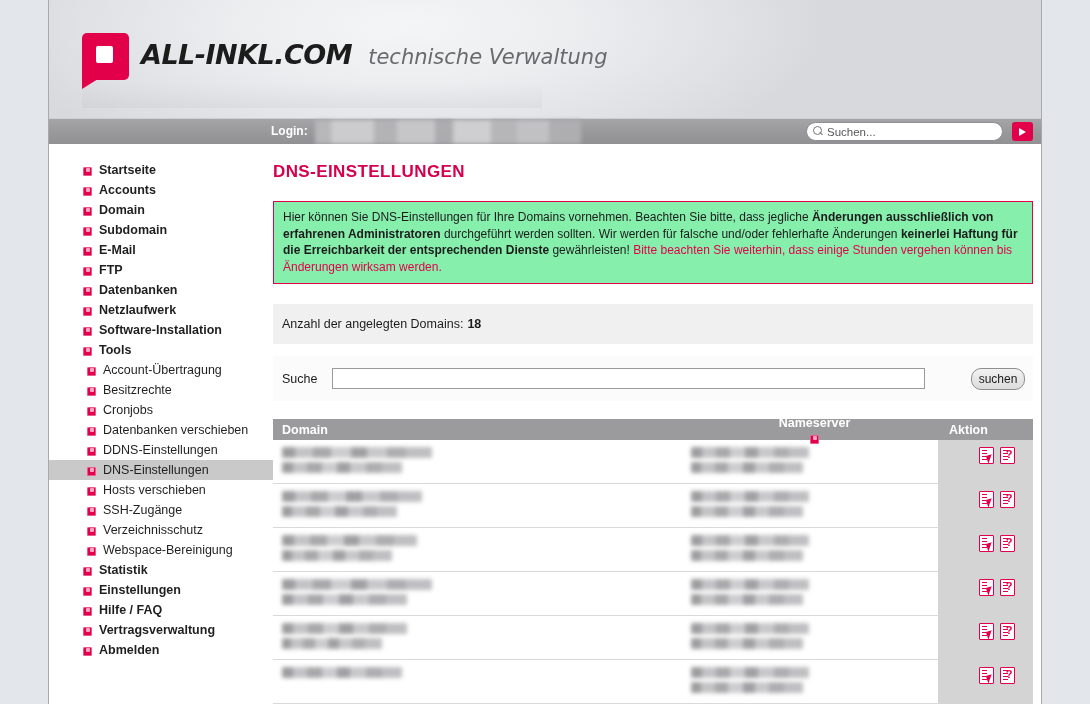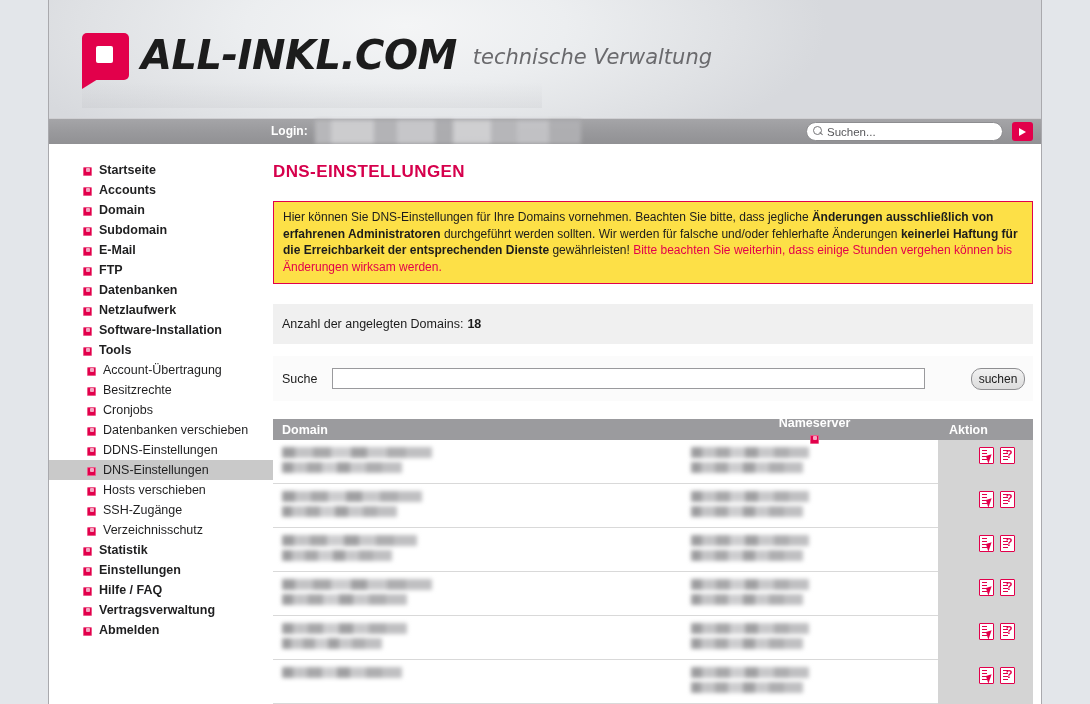--- a/index.html
+++ b/index.html
@@ -52,21 +52,21 @@
   .logo-mark::after {
     content: "";
     position: absolute; left: 0; bottom: -9px;
     width: 0; height: 0;
     border-left: 16px solid #e2004b;
     border-bottom: 10px solid transparent;
   }
   .logo-text {
     margin-left: 12px;
     font-family: "DejaVu Sans", sans-serif;
-    font-size: 40px; font-weight: 700; font-style: italic;
+    font-size: 27px; font-weight: 700; font-style: italic;
     letter-spacing: -0.5px;
     color: #1c1c1c;
     line-height: 44px;
   }
   .logo-sub {
     margin-left: 16px;
     font-family: "DejaVu Sans", sans-serif;
     font-size: 21px; font-style: italic;
     color: #6a6a6d;
     line-height: 48px;
@@ -178,21 +178,21 @@
   .content { position: absolute; left: 224px; top: 0; right: 0; }
   .page-title {
     margin: 18px 0 0 0;
     font-size: 17px; font-weight: 700; color: #d6004c;
     letter-spacing: .4px;
   }
   .notice {
     margin-top: 19px;
     width: 760px;
     border: 1px solid #e2004b;
-    background: #fde047;
+    background: #86efac;
     padding: 7px 10px 8px 9px;
     font-size: 12px; line-height: 16.5px; color: #1c1c1c;
   }
   .notice b { font-weight: 700; }
   .notice .red { color: #e2004b; }
 
   .countbar {
     margin-top: 20px; width: 760px; height: 40px;
     background: #f0f0f0;
     display: flex; align-items: center;
@@ -392,20 +392,24 @@
             <span class="nav-label">Hosts verschieben</span>
           </div>
           <div class="nav-item sub">
             <span class="bullet"></span>
             <span class="nav-label">SSH-Zugänge</span>
           </div>
           <div class="nav-item sub">
             <span class="bullet"></span>
             <span class="nav-label">Verzeichnisschutz</span>
           </div>
+          <div class="nav-item sub">
+            <span class="bullet"></span>
+            <span class="nav-label">Webspace-Bereinigung</span>
+          </div>
           <div class="nav-item">
             <span class="bullet"></span>
             <span class="nav-label">Statistik</span>
           </div>
           <div class="nav-item">
             <span class="bullet"></span>
             <span class="nav-label">Einstellungen</span>
           </div>
           <div class="nav-item">
             <span class="bullet"></span>

